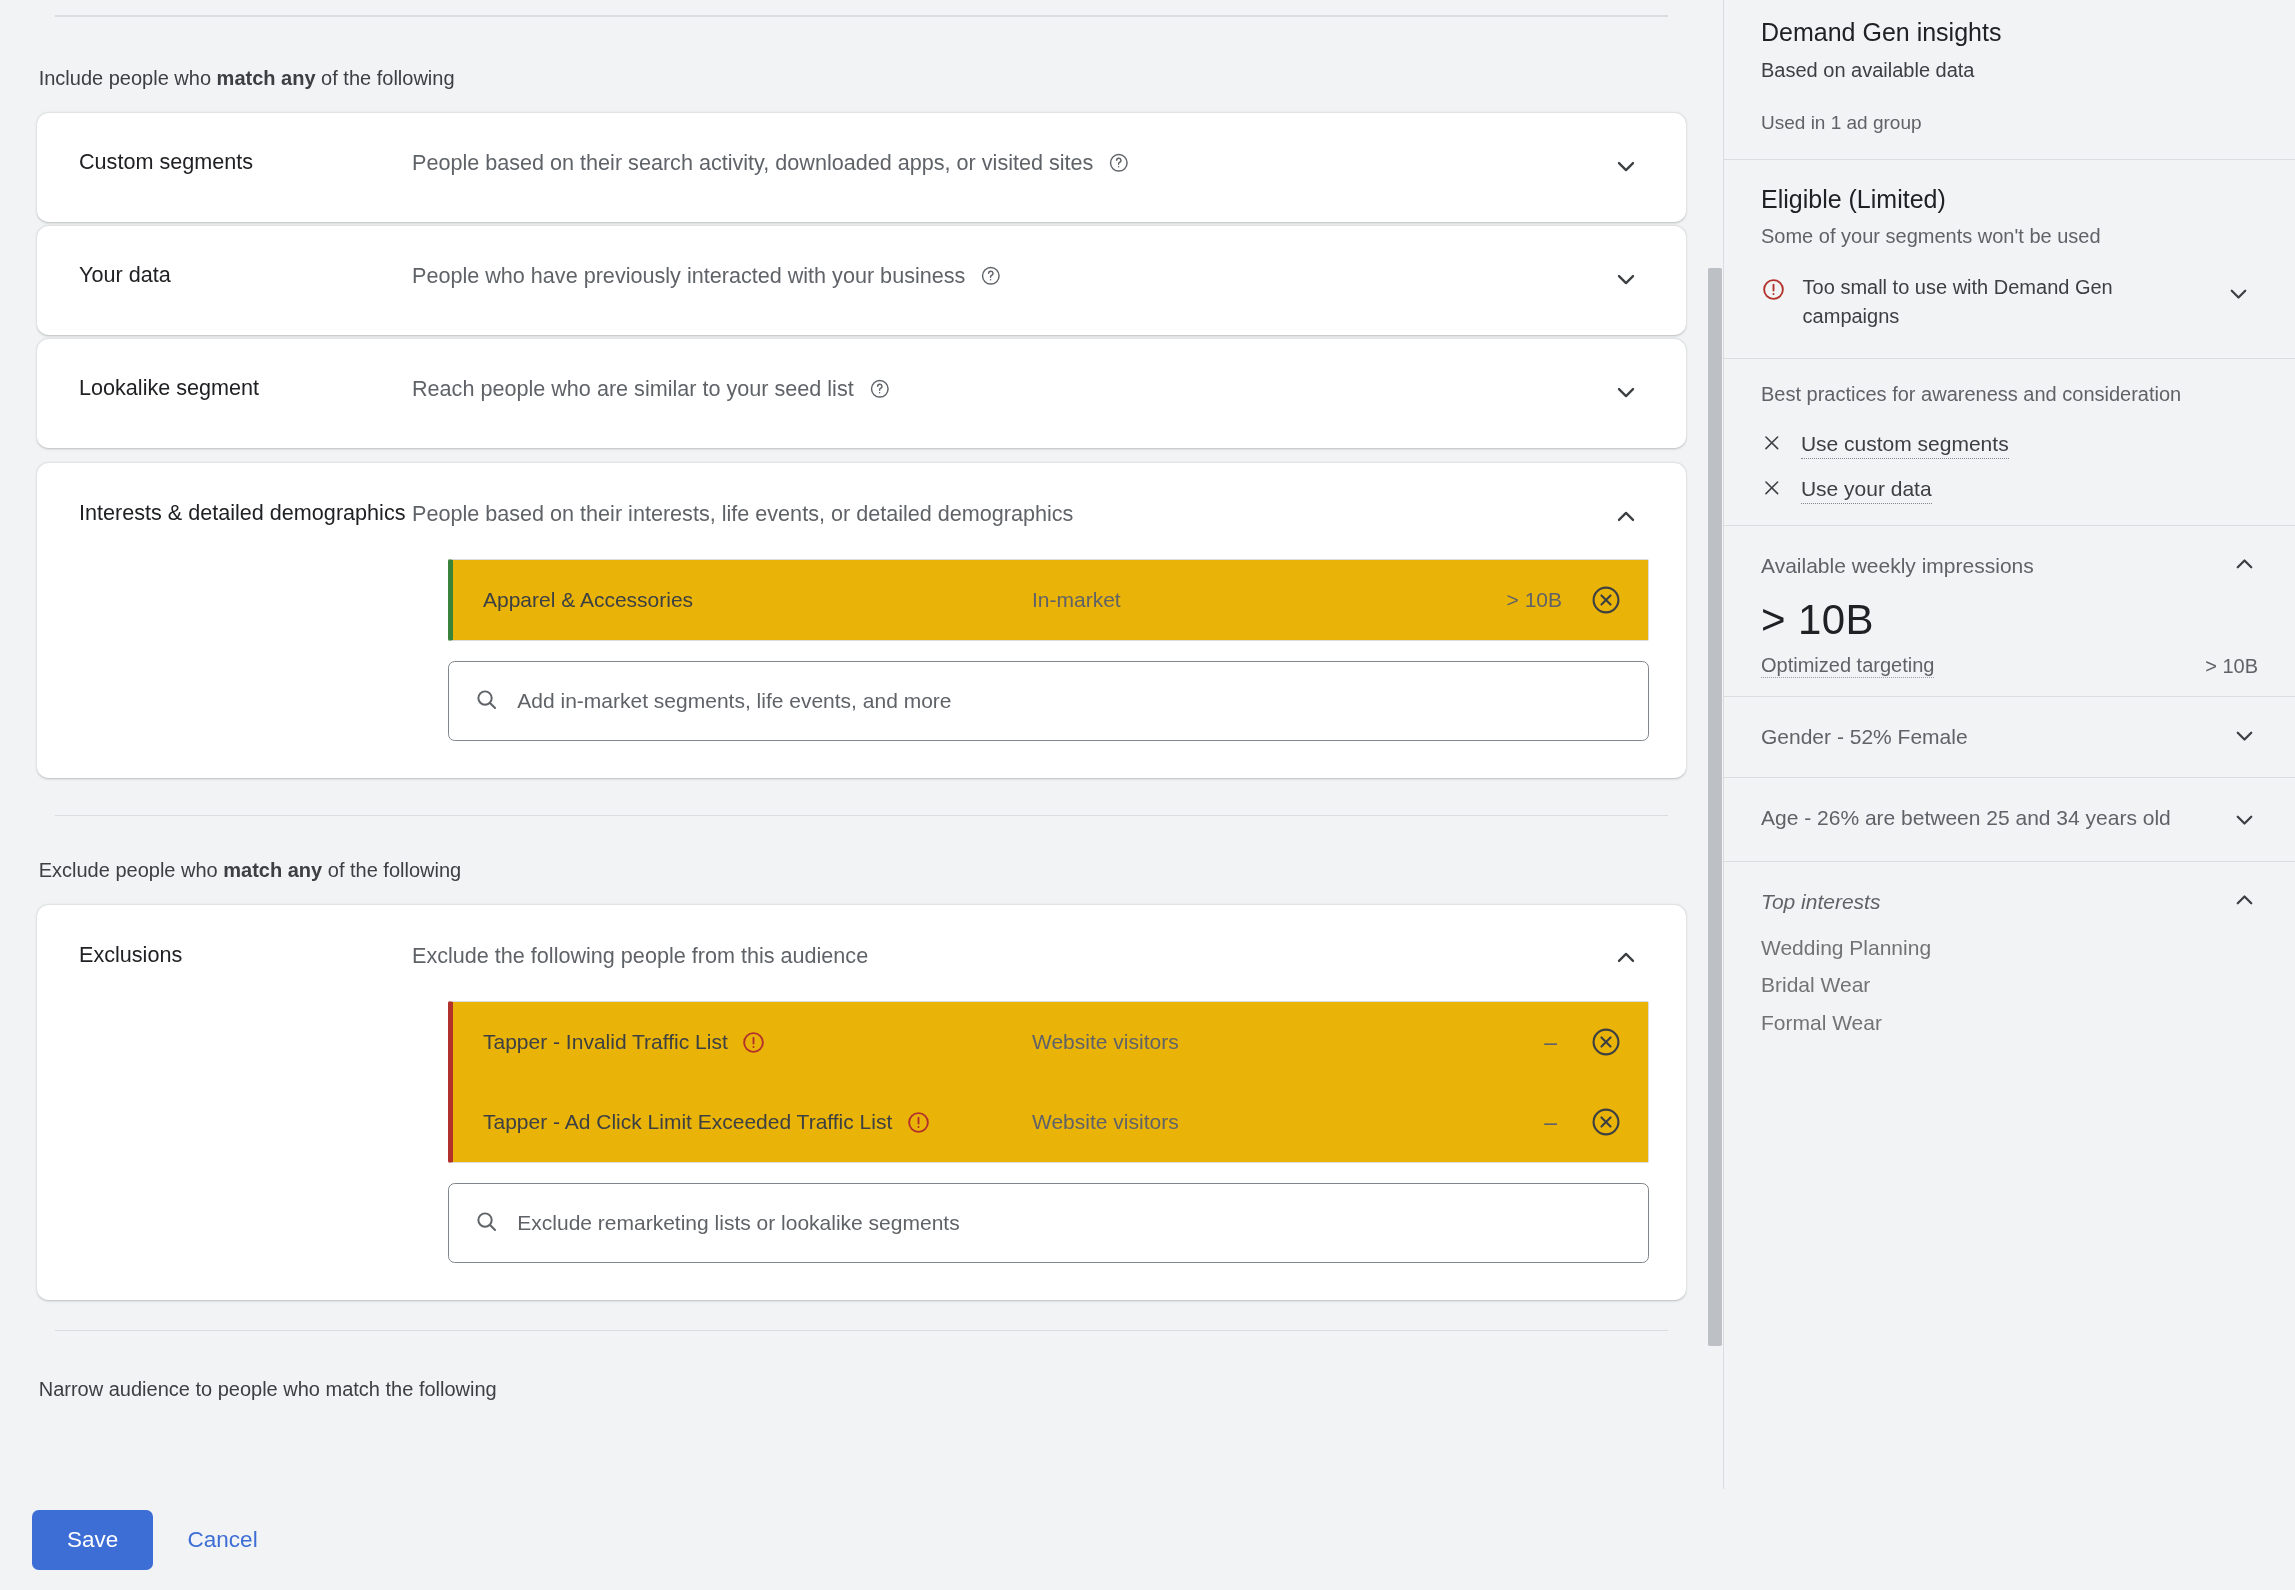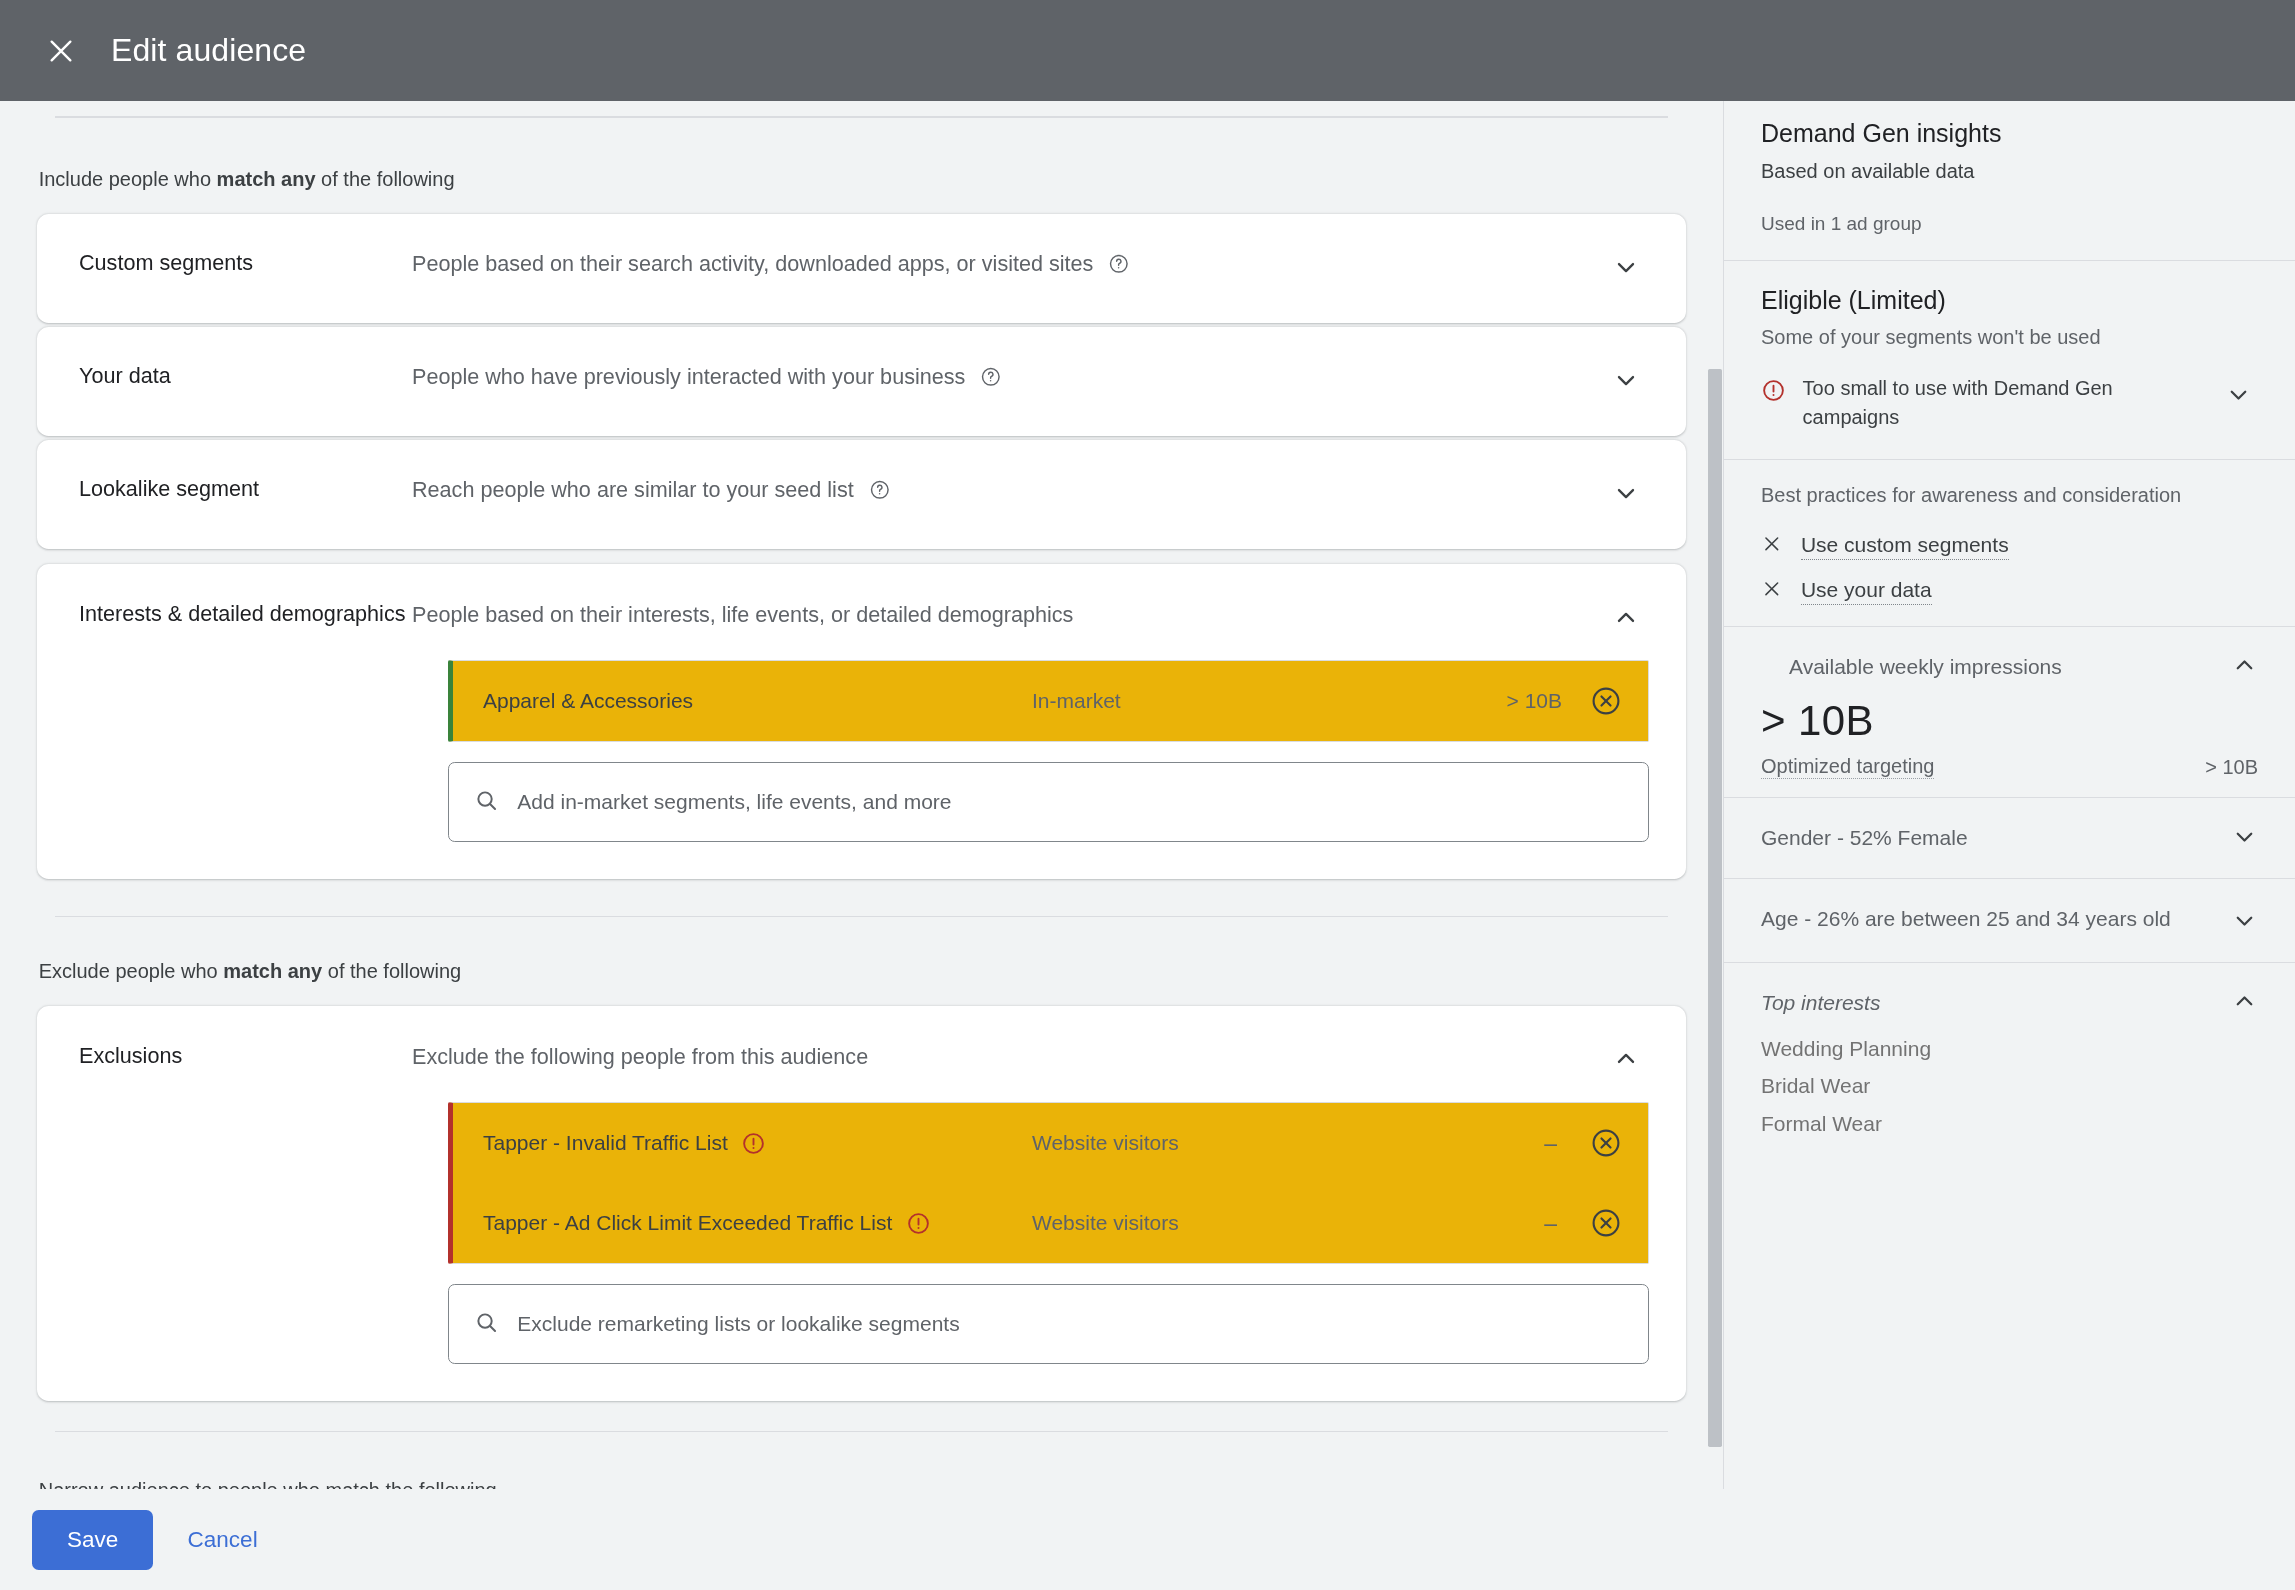--- a/index.html
+++ b/index.html
@@ -248,28 +248,20 @@
 
   .narrow-wrap { padding-top: 5px; }
   .narrow-div { height: 0.8px; background: #dadce0; margin: 25px 18.3px 0 18.3px; }
   .narrow-label { font-size: 20px; color: #3c4043; padding: 47px 0 0 1.7px; }
 </style>
 </head>
 <body>
 
 <div class="page">
 
-  <div class="header">
-    <div class="close-btn">
-      <svg width="32" height="32" viewBox="0 0 24 24" fill="none" stroke="#ffffff" stroke-width="1.8" stroke-linecap="round">
-          <path d="M5 5 L19 19 M19 5 L5 19"></path>
-        </svg>
-    </div>
-    <div class="header-title">Edit audience</div>
-  </div>
 
   <div class="body-wrap">
 
     <div class="main-col">
       <div class="main-inner">
         <div class="top-divider"></div>
 
         <div class="section-label">
           <span>Include people who </span><b>match any</b><span> of the following</span>
         </div>
@@ -514,21 +506,21 @@
                 <path d="M5.5 5.5 L18.5 18.5 M18.5 5.5 L5.5 18.5"></path>
               </svg>
           </span>
           <span class="bp-link">Use your data</span>
         </div>
       </div>
 
       <div class="side-div"></div>
 
       <div class="side-pad">
-        <div class="acc-row" style="padding-bottom:0;margin-left:28px;">
+        <div class="acc-row" style="padding-bottom:0;">
           <span class="acc-label">Available weekly impressions</span>
           <span>
             <svg width="27" height="27" viewBox="0 0 24 24" fill="none" stroke="#3c4043" stroke-width="2" stroke-linecap="round" stroke-linejoin="round">
                 <path d="M6 14.5 L12 8.5 L18 14.5"></path>
               </svg>
           </span>
         </div>
         <div class="big-num">&gt; 10B</div>
         <div class="opt-row">
           <span class="opt-link">Optimized targeting</span>

